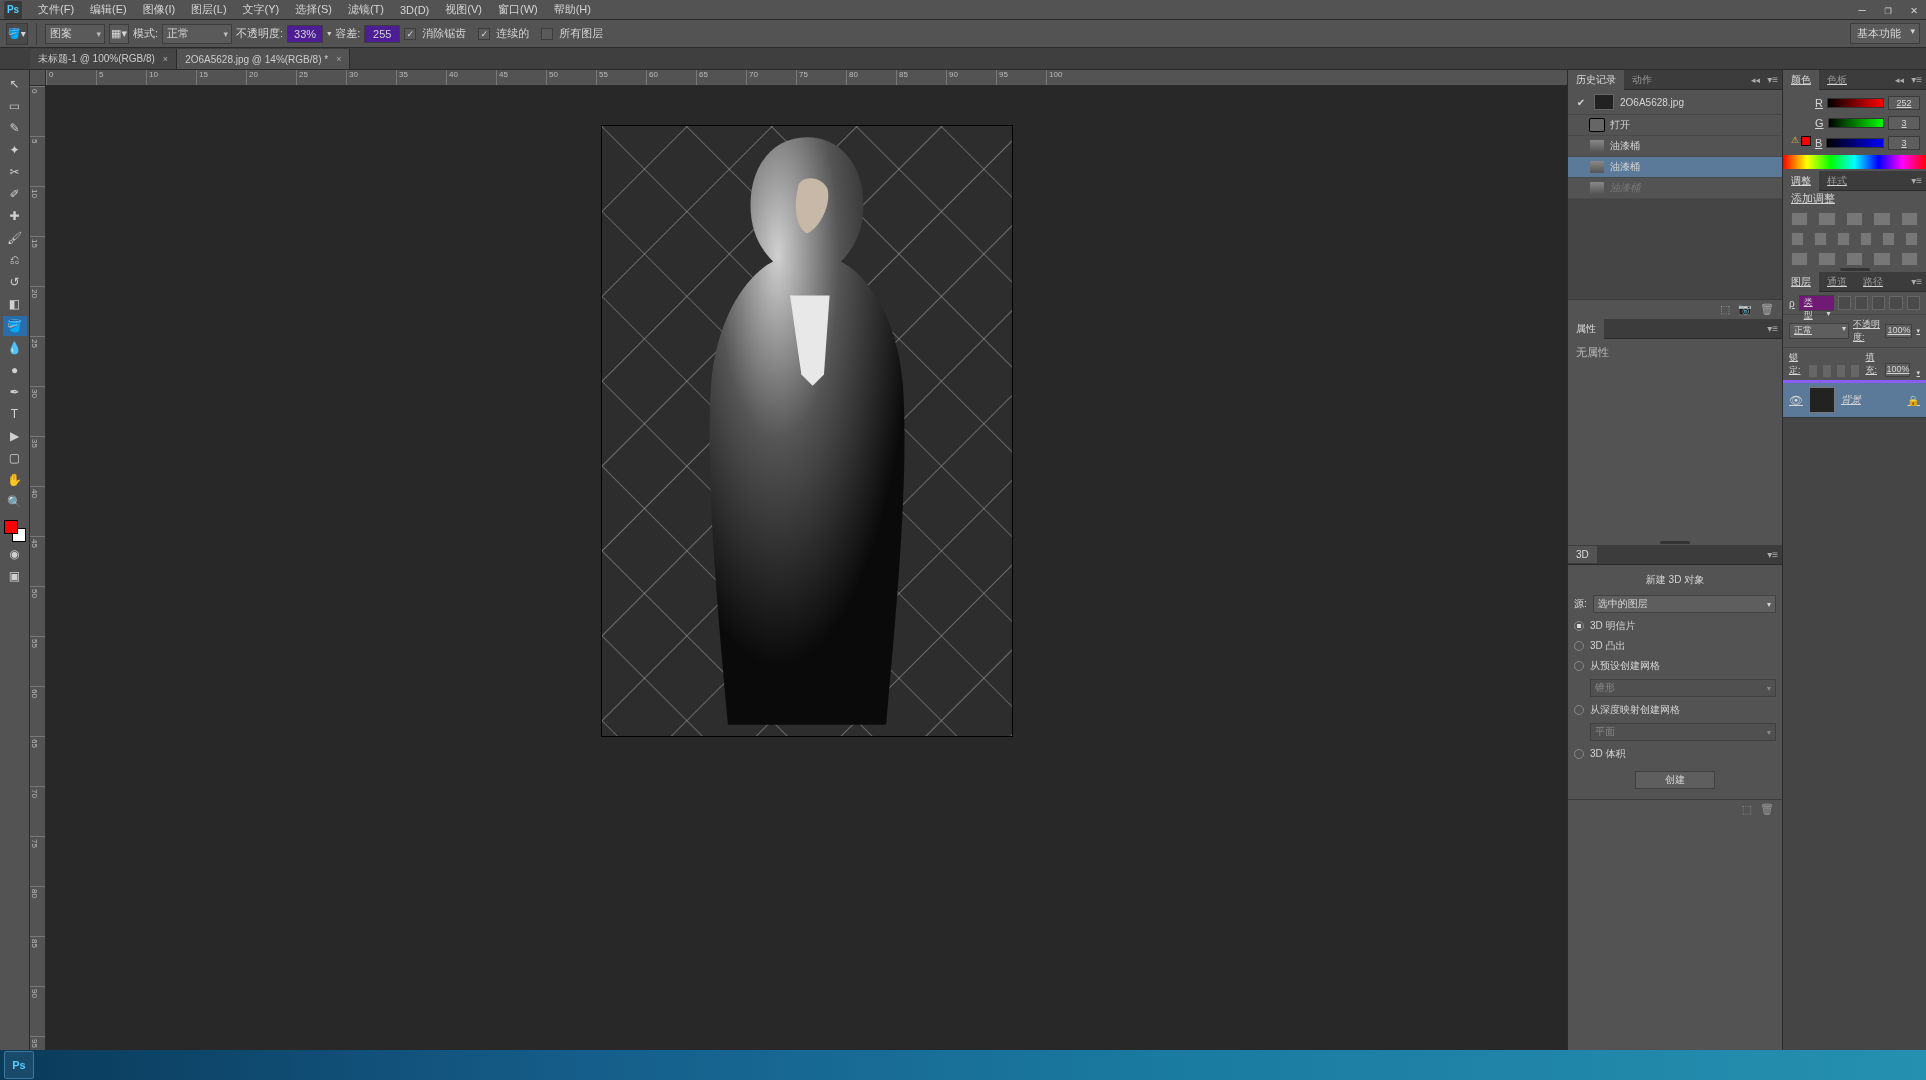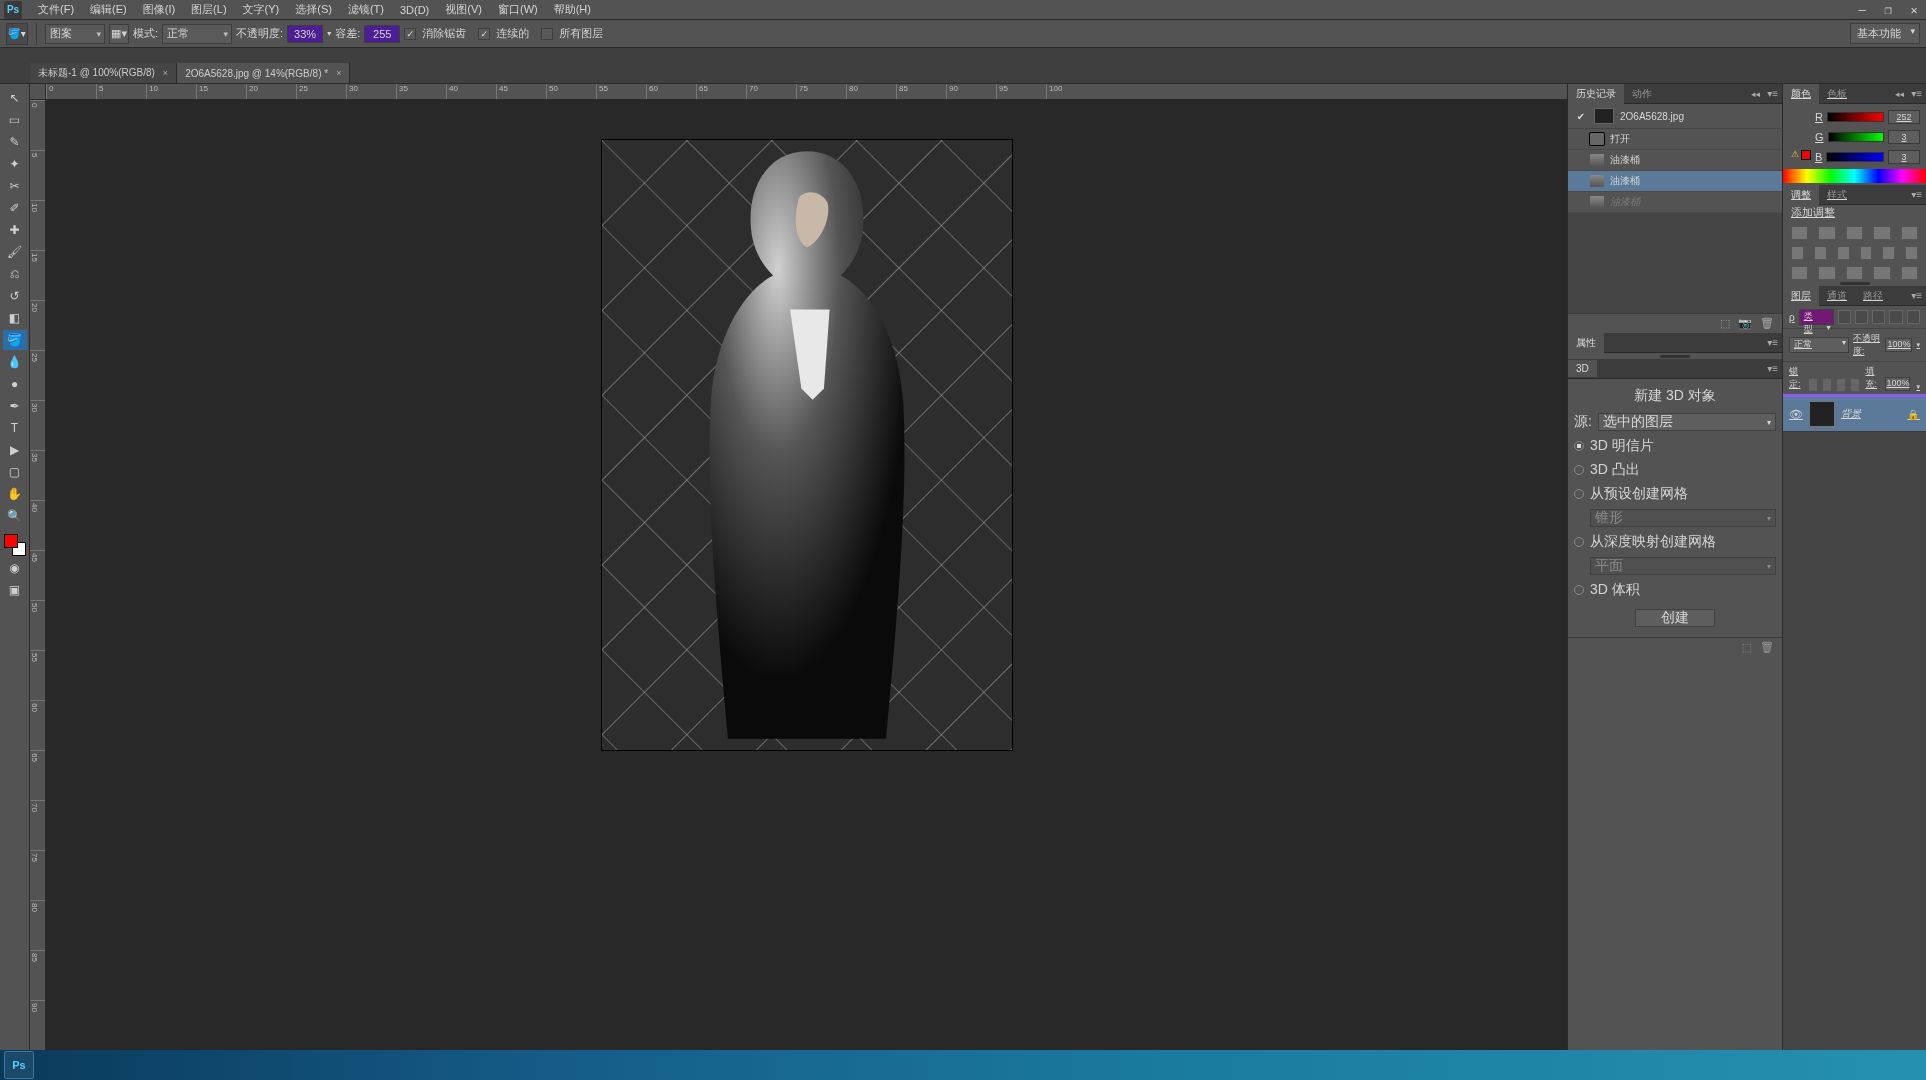--- a/index.html
+++ b/index.html
@@ -21,21 +21,21 @@
 .optbar .lbl { font-size:11px; }
 .optbar .num { width:36px; height:18px; background:#4c1d95; border:1px solid #3d3d3d; text-align:center; display:flex; align-items:center; justify-content:center; }
 .optbar .chk { width:12px; height:12px; background:#5a5a5a; border:1px solid #3d3d3d; display:inline-flex; align-items:center; justify-content:center; font-size:9px; margin-right:2px; }
 .optbar .chk.on::before { content:"✓"; color:#ddd; }
 .optbar .right-pill { margin-left:auto; background:#5a5a5a; border:1px solid #3d3d3d; padding:2px 18px 2px 6px; position:relative; }
 .optbar .right-pill::after { content:"▾"; position:absolute; right:4px; font-size:9px; }
 .optbar .grid-ico{width:20px;height:20px;border:1px solid #3d3d3d;display:flex;align-items:center;justify-content:center;background:#5a5a5a;}
 .vsep{width:1px;height:22px;background:#3a3a3a;margin:0 4px;}
 
 
-.tabstrip { height:36px; background:#3f3f3f; display:flex; align-items:flex-end; padding-left:30px; border-bottom:1px solid #2a2a2a; }
+.tabstrip { height:22px; background:#3f3f3f; display:flex; align-items:flex-end; padding-left:30px; border-bottom:1px solid #2a2a2a; }
 .tabstrip .tab { height:20px; display:flex; align-items:center; padding:0 8px; font-size:10px; color:#ccc; border-right:1px solid #2a2a2a; background:#454545; }
 .tabstrip .tab .x { margin-left:8px; font-size:9px; color:#aaa; }
 .tabstrip .tab.active { background:#535353; }
 
 
 .main { display:flex; height:1010px; background:#282828; }
 .tools { width:30px; background:#535353; border-right:1px solid #2a2a2a; display:flex; flex-direction:column; align-items:center; padding-top:4px; gap:2px; }
 .tools .t { width:24px; height:20px; display:flex; align-items:center; justify-content:center; font-size:12px; color:#d0d0d0; }
 .tools .t.sel { background:#2a6da9; }
 .tools .swatch { margin-top:6px; width:22px; height:22px; position:relative; }
@@ -72,21 +72,21 @@
 .hist-item.sel{background:#5b7a9a;}
 .hist-item.dim{color:#7a7a7a;font-style:italic;}
 .hist-ico{width:14px;height:12px;background:#666;border-radius:1px;}
 .hist-ico.bucket{background:linear-gradient(#888,#555);}
 .hist-btm{height:20px;border-top:1px solid #3a3a3a;display:flex;justify-content:flex-end;align-items:center;gap:8px;padding-right:8px;color:#aaa;font-size:11px;}
 
 
 .props-body{padding:6px 8px;font-size:11px;color:#bbb;}
 
 
-.p3d-body{padding:8px 6px 10px;display:flex;flex-direction:column;gap:6px;font-size:14px;}
+.p3d-body{padding:8px 6px 10px;display:flex;flex-direction:column;gap:6px;font-size:10px;}
 .p3d-title{text-align:center;margin-bottom:2px;}
 .p3d-row{display:flex;align-items:center;gap:6px;}
 .p3d-dd{flex:1;height:18px;background:#5e5e5e;border:1px solid #404040;display:flex;align-items:center;padding:0 14px 0 4px;position:relative;}
 .p3d-dd::after{content:"▾";position:absolute;right:4px;font-size:8px;}
 .p3d-dd.dis{color:#888;background:#505050;}
 .p3d-radio{width:10px;height:10px;border-radius:50%;border:1px solid #888;display:inline-block;}
 .p3d-radio.on{background:radial-gradient(circle,#ddd 0 40%,transparent 45%);}
 .p3d-btn{width:80px;height:18px;margin:4px auto 0;background:#5e5e5e;border:1px solid #404040;display:flex;align-items:center;justify-content:center;}
 .p3d-btm{height:20px;border-top:1px solid #3a3a3a;display:flex;justify-content:flex-end;align-items:center;gap:8px;padding-right:8px;color:#999;}
 .grip{height:6px;display:flex;justify-content:center;align-items:center;}
@@ -345,20 +345,23 @@
         <span>⬚</span>
         <span>📷</span>
         <span>🗑</span>
       </div>
     </div>
 
     <div class="panel-tabs">
       <div class="ptab act">属性</div>
       <span class="menu">▾≡</span>
     </div>
+    <div class="props-body" style="height:200px">
+      <span>无属性</span>
+    </div>
     <div class="grip"></div>
 
     <div class="panel-tabs">
       <div class="ptab act">3D</div>
       <span class="menu">▾≡</span>
     </div>
     <div class="p3d-body">
       <div class="p3d-title">新建 3D 对象</div>
       <div class="p3d-row">
           <span>源:</span>

